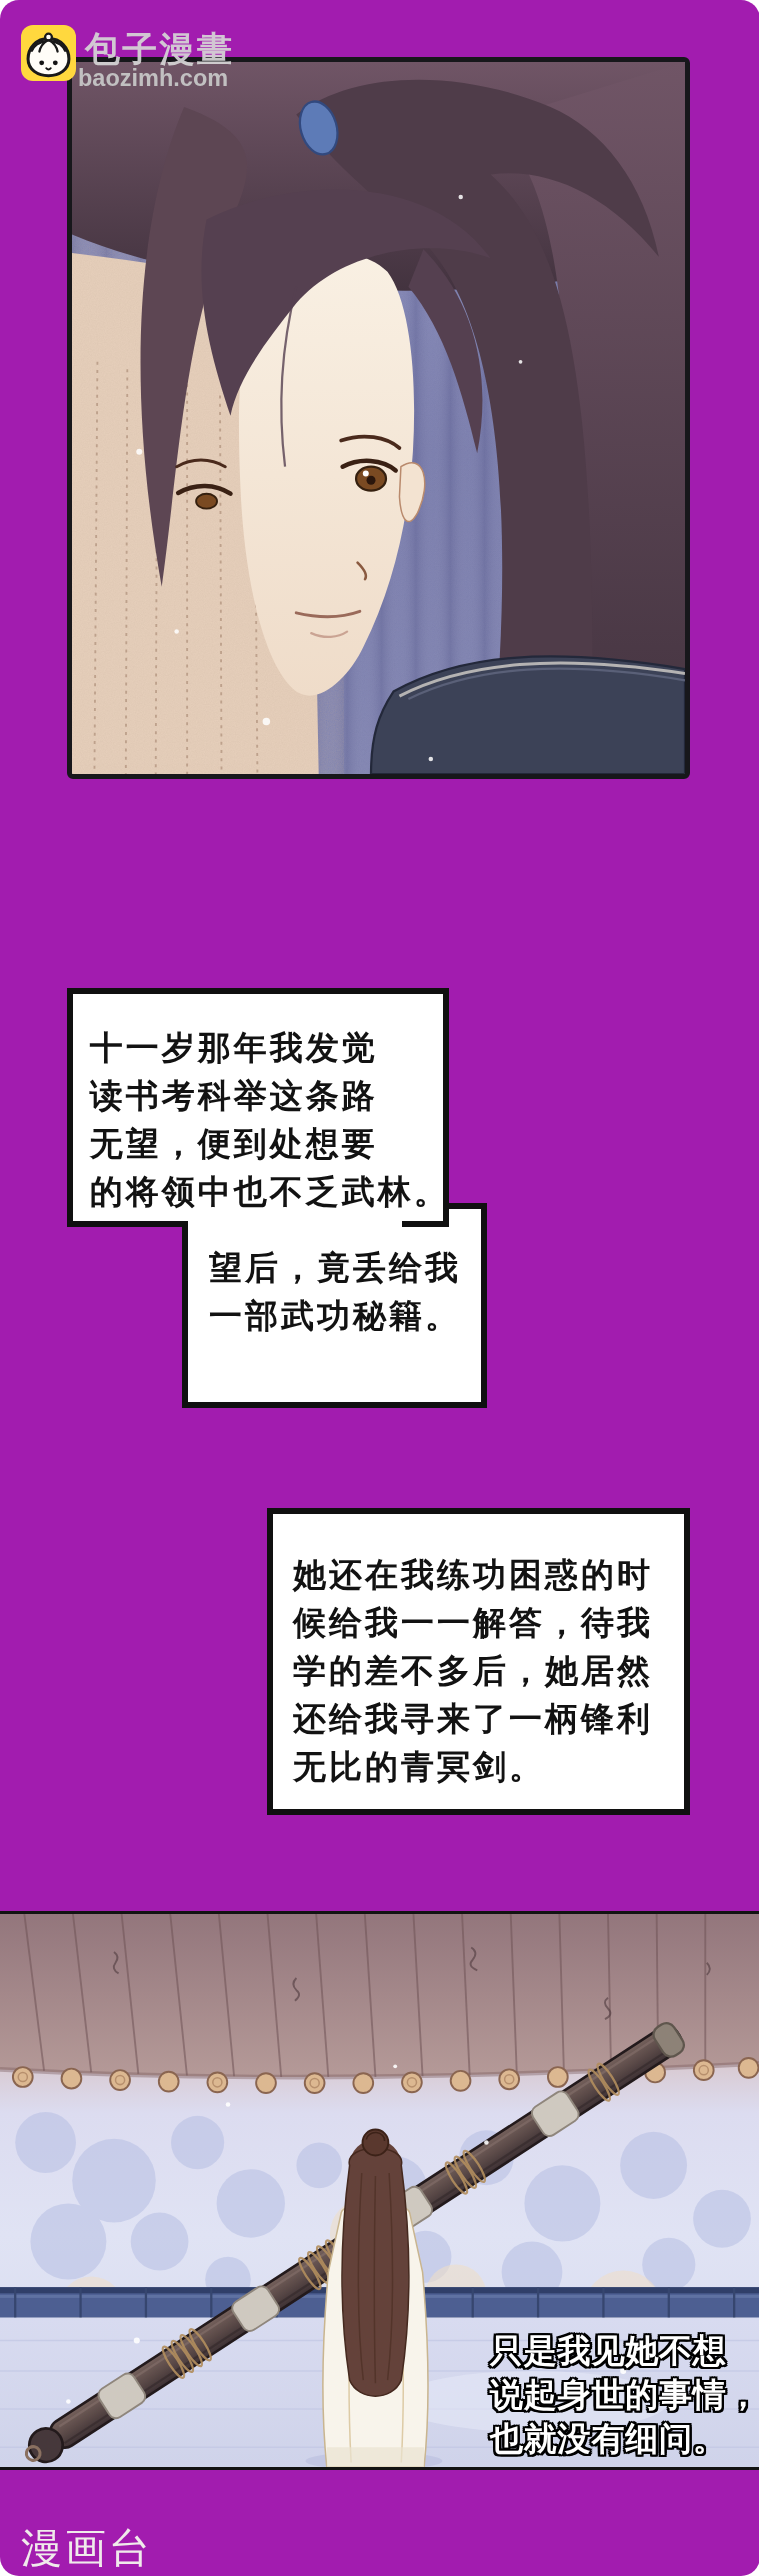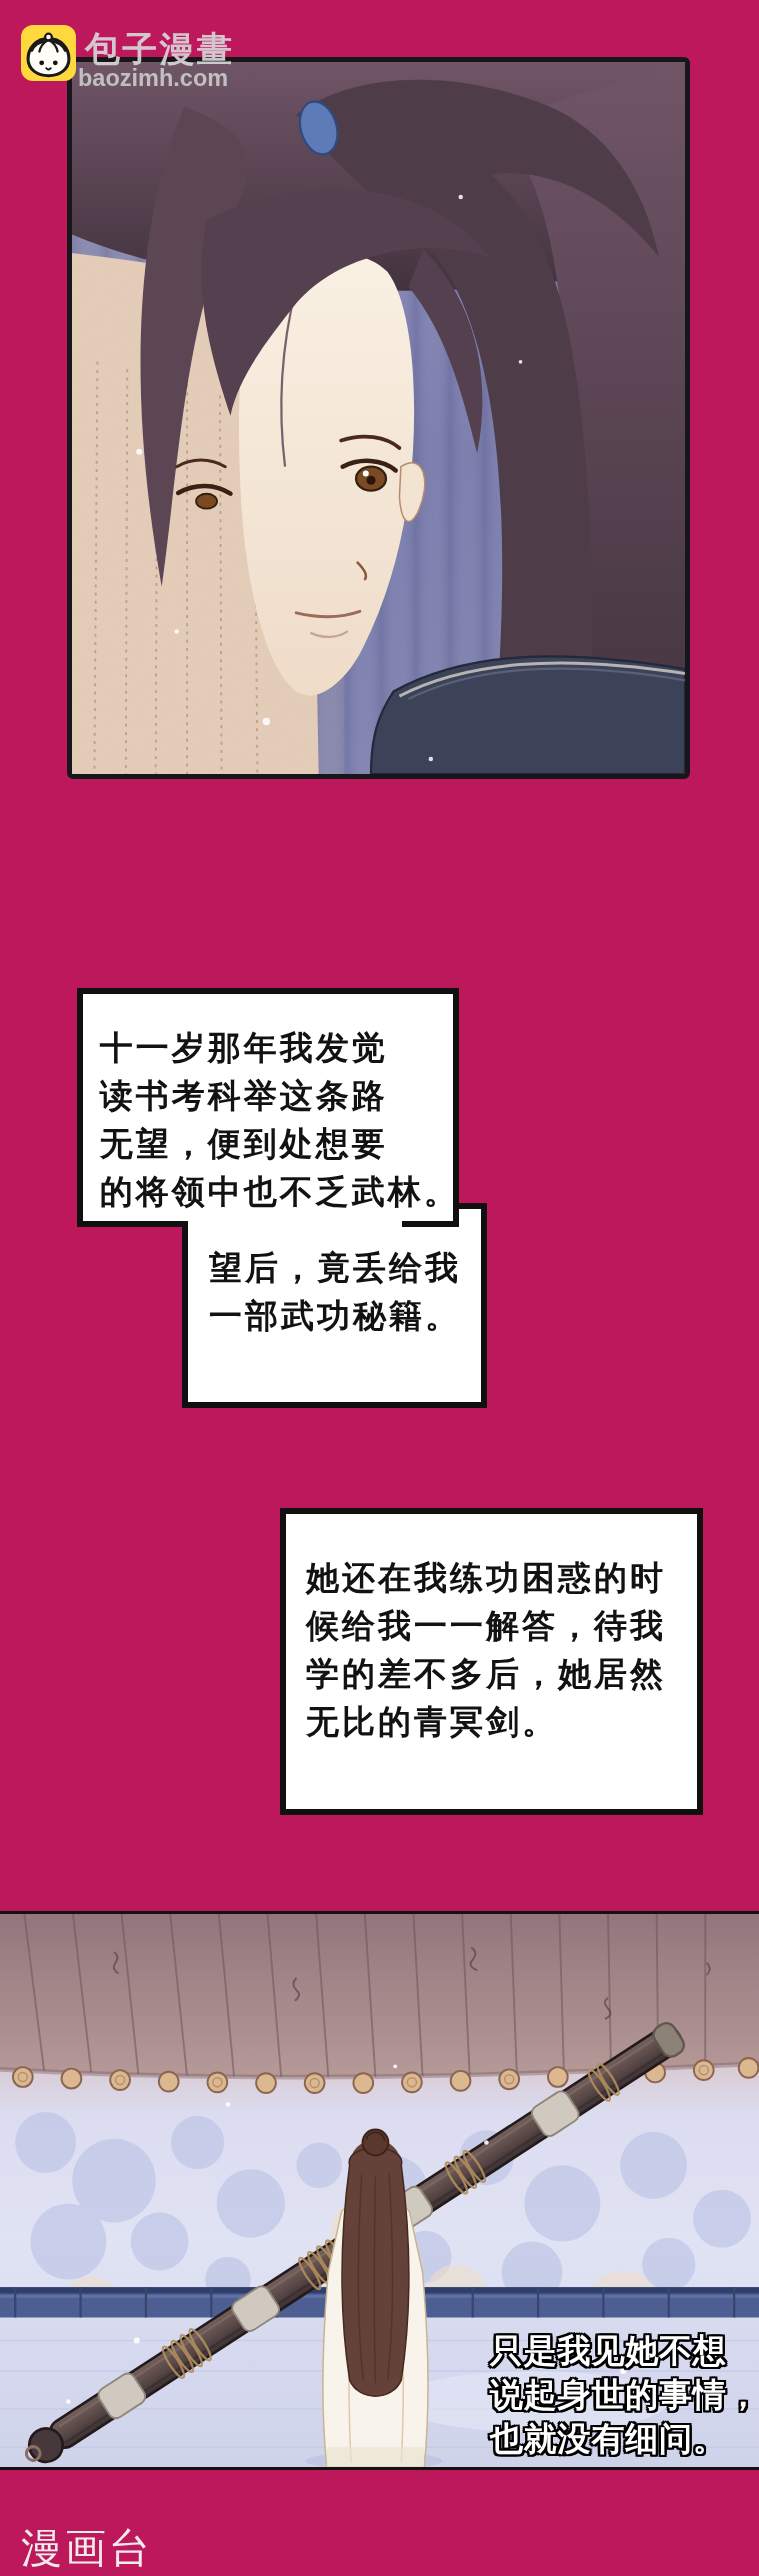--- a/index.html
+++ b/index.html
@@ -1,37 +1,37 @@
 <!DOCTYPE html>
 <html style="font-size:12px"><head>
 <meta charset="utf-8">
 <style>
   html,body{margin:0;padding:0;background:#ffffff;}
-  .page{position:relative;width:760px;height:2576px;background:#be185d;overflow:hidden;
-        font-family:"Liberation Sans", sans-serif;}
+  .page{position:relative;width:760px;height:2576px;background:#a21caf;overflow:hidden;
+        font-family:"Liberation Sans", sans-serif;border-radius:19px;}
   
   .logo-box{position:absolute;left:21px;top:25px;width:55px;height:56px;background:#ffd83e;
             border-radius:12px;z-index:10;}
   .logo-box svg{display:block;width:100%;height:100%;}
   .brand{position:absolute;left:85px;top:26px;font-size:35px;font-weight:700;letter-spacing:2.3px;
          color:rgba(214,214,214,0.92);z-index:10;white-space:nowrap;}
   .domain{position:absolute;left:78px;top:65px;font-size:23.5px;font-weight:700;
           color:rgba(198,198,198,0.95);z-index:10;white-space:nowrap;}
   
   .panel-top{position:absolute;left:67px;top:57px;width:623px;height:722px;box-sizing:border-box;
              border:5.3px solid #17171b;border-radius:6px;overflow:hidden;background:#7f82ae;z-index:2;}
   .panel-top svg{display:block;width:100%;height:100%;}
   
   .nbox{position:absolute;box-sizing:border-box;background:#ffffff;border:6px solid #101010;
         color:#121212;font-weight:700;font-size:33px;line-height:48px;letter-spacing:3px;
         white-space:nowrap;}
   .nbox .ln{display:block;}
-  #box1{left:77px;top:988px;width:382px;height:239px;padding:30px 0 0 16.7px;z-index:4;}
+  #box1{left:67px;top:988px;width:382px;height:239px;padding:30px 0 0 16.7px;z-index:4;}
   #box2{left:182px;top:1203px;width:305px;height:205px;padding:35px 0 0 21px;z-index:3;}
-  #box3{left:280px;top:1508px;width:423px;height:307px;padding:40px 0 0 20px;z-index:3;}
+  #box3{left:267px;top:1508px;width:423px;height:307px;padding:40px 0 0 20px;z-index:3;font-family:Liberation Mono, monospace;}
   .union-patch{position:absolute;left:188px;top:1218px;width:214px;height:9px;background:#ffffff;z-index:5;}
   
   .panel-bottom{position:absolute;left:0;top:1911px;width:760px;height:559px;box-sizing:border-box;
                 border-top:3.8px solid #121212;border-bottom:3.8px solid #121212;overflow:hidden;
                 background:#dde0f2;z-index:2;}
   .panel-bottom svg{display:block;width:100%;height:100%;}
   
   .caption{position:absolute;z-index:6;color:#ffffff;font-weight:700;font-size:33px;line-height:44px;
            letter-spacing:0.8px;white-space:nowrap;
            text-shadow:-2.3px 0 0 #000,2.3px 0 0 #000,0 -2.3px 0 #000,0 2.3px 0 #000,
@@ -158,20 +158,21 @@
   </div>
   <div class="nbox" id="box2">
     <span class="ln">望后，竟丢给我</span>
     <span class="ln">一部武功秘籍。</span>
   </div>
   <div class="union-patch"></div>
   <div class="nbox" id="box3">
     <span class="ln">她还在我练功困惑的时</span>
     <span class="ln">候给我一一解答，待我</span>
     <span class="ln">学的差不多后，她居然</span>
+    <span class="ln">还给我寻来了一柄锋利</span>
     <span class="ln">无比的青冥剑。</span>
   </div>
 
   <div class="panel-bottom">
     <svg viewBox="0 0 1000 726" preserveAspectRatio="none">
       <defs>
         <linearGradient id="bgB" x1="0" y1="0" x2="0" y2="1">
           <stop offset="0" stop-color="#bfa39f"></stop>
             <stop offset="0.10" stop-color="#c9aea8"></stop>
           <stop offset="0.24" stop-color="#d7c3c6"></stop>

